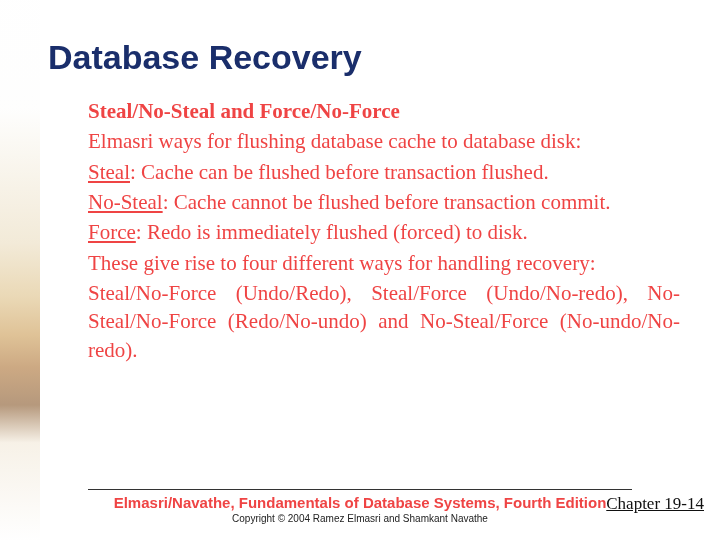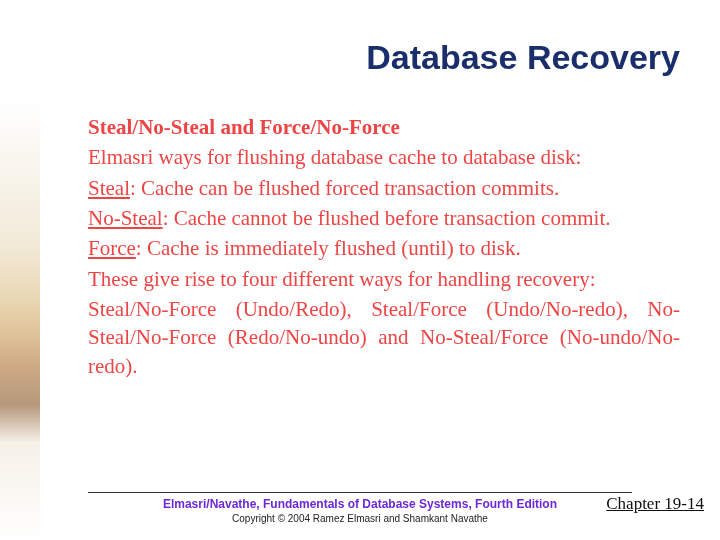--- a/index.html
+++ b/index.html
@@ -30,22 +30,22 @@
   .slide {
     position: absolute;
     left: 0; top: 0;
     width: 720px; height: 540px;
     padding: 38px 40px 0 88px;
   }
   .title {
     font-size: 34px;
     font-weight: bold;
     color: #1a2e6b;
-    text-align: right;
-    margin: 0 0 36px -40px;
+    text-align: left;
+    margin: 0 0 20px -40px;
   }
   .body-text {
     font-family: "Times New Roman", Times, serif;
     font-size: 21px;
     color: #ef4444;
     line-height: 1.35;
     text-align: justify;
   }
   .body-text p { margin: 0 0 2px 0; }
   .heading-line { font-weight: bold; }
@@ -56,23 +56,23 @@
     bottom: 16px;
     width: 720px;
     text-align: center;
   }
   .footer .rule {
     margin: 0 88px 4px 88px;
     border: 0;
     border-top: 1px solid #333;
   }
   .footer .book {
-    font-size: 12px;
+    font-size: 15px;
     font-weight: bold;
-    color: #6d28d9;
+    color: #ef4444;
   }
   .footer .copy {
     font-size: 10px;
     color: #222;
     margin-top: 2px;
   }
   .chapter {
     position: absolute;
     right: 16px;
     bottom: 26px;
@@ -89,27 +89,27 @@
 
 <div class="slide">
 
   <h1 class="title">Database Recovery</h1>
 
   <div class="body-text">
     <p class="heading-line">Steal/No-Steal and Force/No-Force</p>
     <p>Elmasri ways for flushing database cache to database disk:</p>
 
     <p>
-      <u class="defn-label">Steal</u><span>: Cache can be flushed forced transaction commits.</span>
+      <u class="defn-label">Steal</u><span>: Cache can be flushed before transaction flushed.</span>
     </p>
     <p>
       <u class="defn-label">No-Steal</u><span>: Cache cannot be flushed before transaction commit.</span>
     </p>
     <p>
-      <u class="defn-label">Force</u><span>:  Cache is immediately flushed (until) to disk.</span>
+      <u class="defn-label">Force</u><span>:  Redo is immediately flushed (forced) to disk.</span>
     </p>
 
     <p>These give rise to four different ways for handling recovery:</p>
     <p>Steal/No-Force (Undo/Redo), Steal/Force (Undo/No-redo), No-Steal/No-Force (Redo/No-undo) and No-Steal/Force (No-undo/No-redo).</p>
   </div>
 
 </div>
 
 <div class="footer">
   <hr class="rule">

